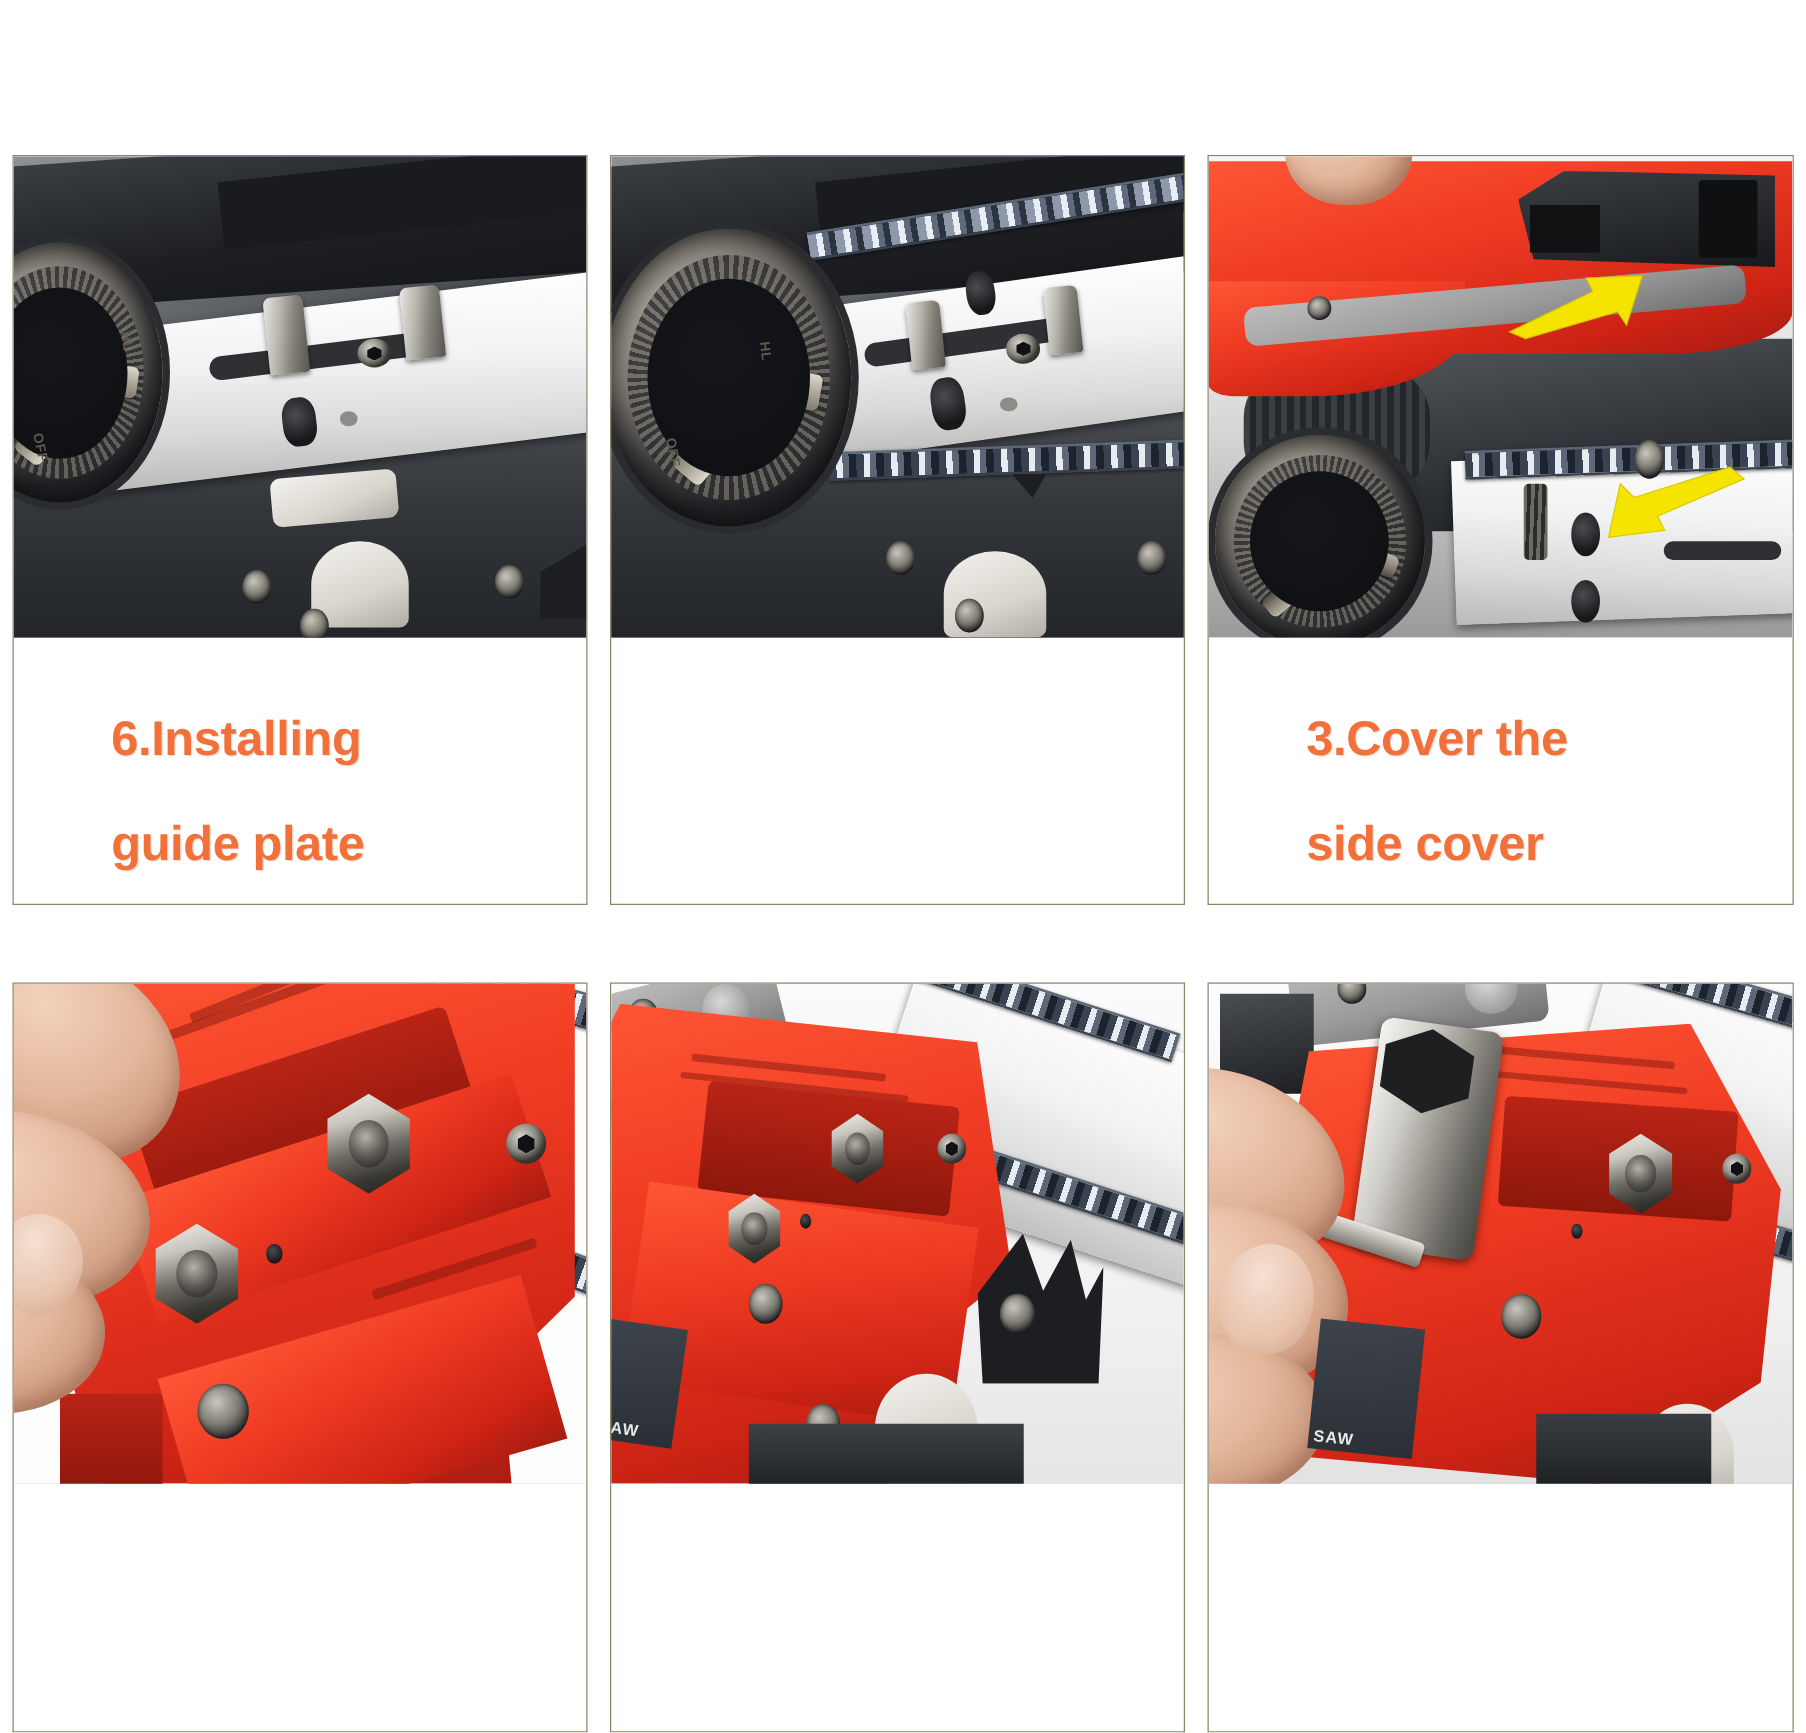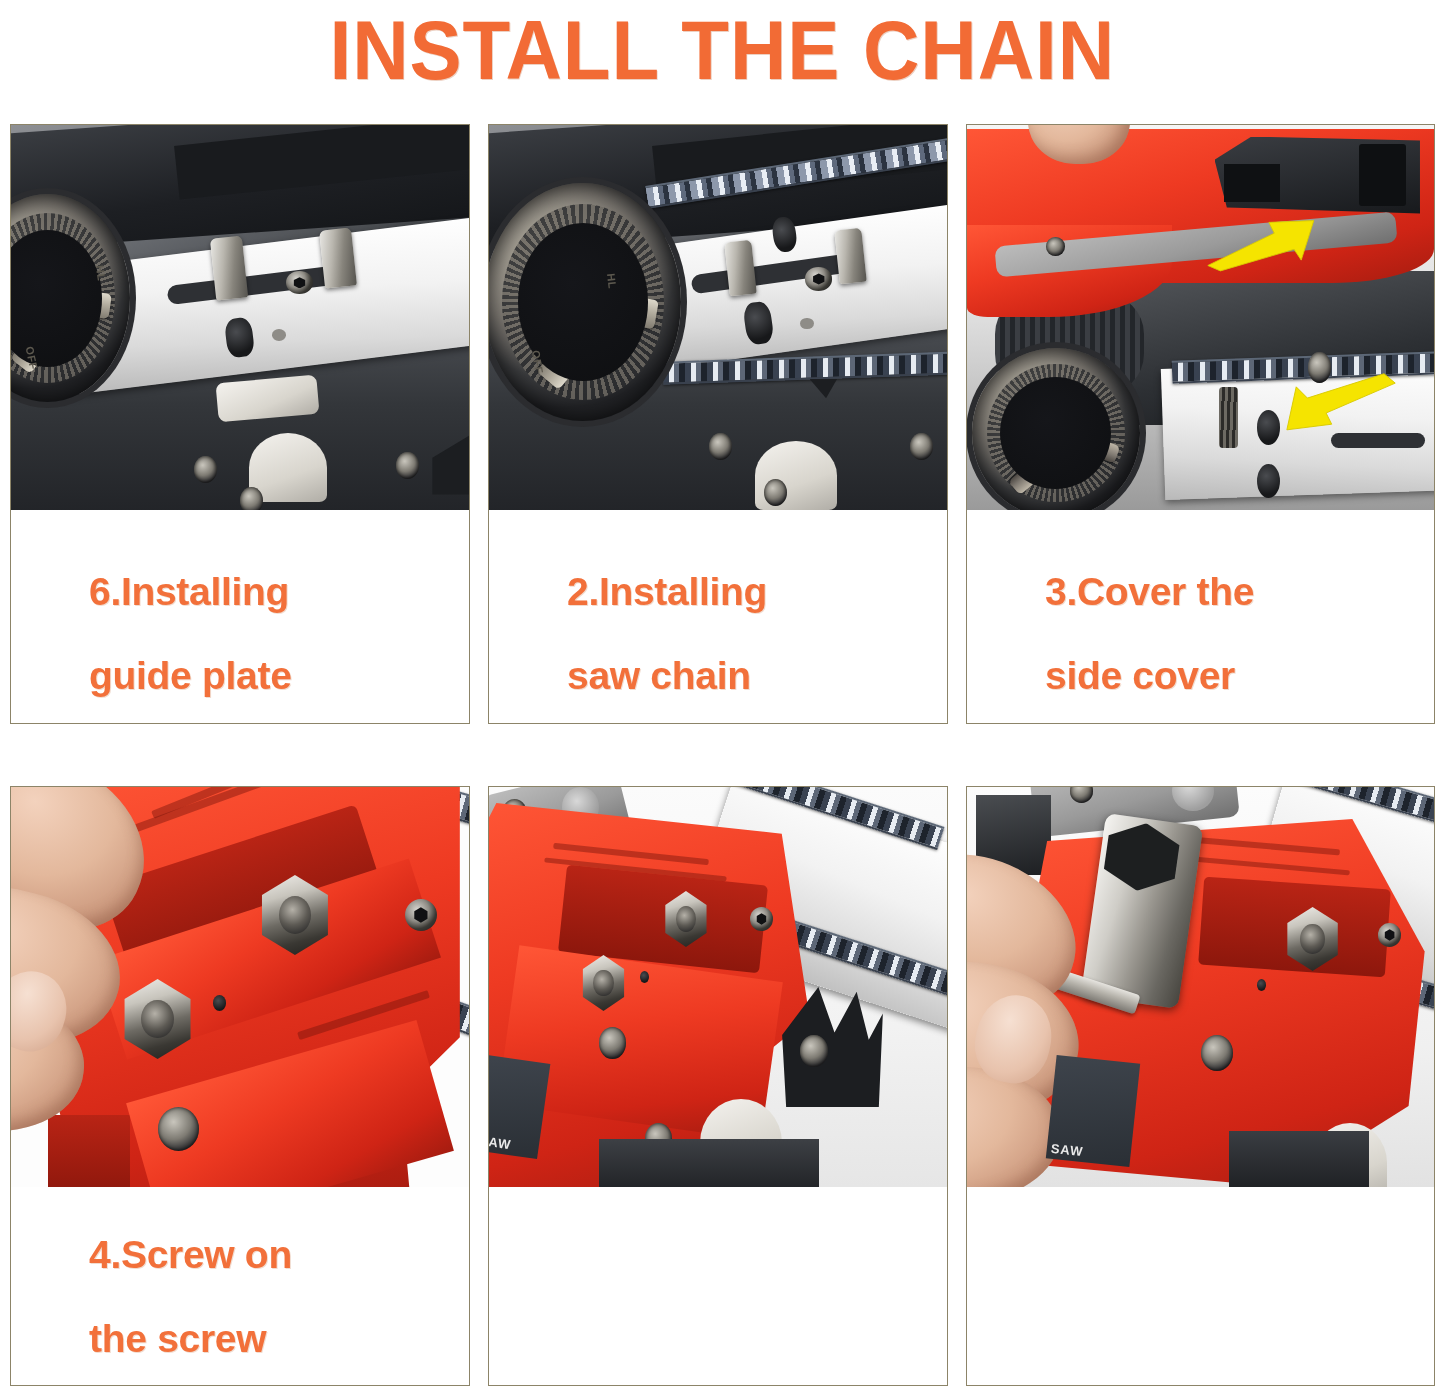--- a/index.html
+++ b/index.html
@@ -291,23 +291,20 @@
   .spike {
     position:absolute;
     background:#1c1e21;
   }
 </style>
 </head>
 <body>
 
 <div class="sheet">
 
-  <div class="title-bar">
-    <div class="title-text">INSTALL THE CHAIN</div>
-  </div>
 
   <div class="grid">
 
     <div class="panel r1">
       <div class="photo">
         <div class="scene">
           <div class="bg-grey"></div>
           <div class="topblack"></div>
           <div class="topblack2"></div>
           <div class="darkhous"></div>
@@ -377,22 +374,20 @@
           </div>
           <div class="mark" style="left:25%;top:39%;transform:rotate(84deg);">HL</div>
           <div class="mark" style="left:8%;top:60%;transform:rotate(80deg);">OFF</div>
 
           <div class="whitepart" style="left:58%;top:82%;width:18%;height:18%;border-radius:50% 50% 10% 10%;"></div>
           <div class="screwhead" style="left:48%;top:80%;width:5%;height:7%;"></div>
           <div class="screwhead" style="left:60%;top:92%;width:5%;height:7%;"></div>
           <div class="screwhead" style="left:92%;top:80%;width:5%;height:7%;"></div>
         </div>
       </div>
-      <div class="caption">2.Installing
-saw chain</div>
     </div>
 
     <div class="panel r1">
       <div class="photo">
         <div class="scene" style="background:#f1f1f1;">
           <div style="position:absolute;inset:0;background:linear-gradient(180deg,#f5f5f5 0%,#e3e3e3 46%,#cfcfcf 62%,#9a9a9a 100%);"></div>
 
           <div style="position:absolute;left:26%;top:38%;width:74%;height:40%;background:linear-gradient(170deg,#55585c 0%,#2d3034 60%,#1a1c1f 100%);"></div>
           <div class="motor" style="left:6%;top:44%;width:32%;height:26%;"></div>
 
@@ -465,22 +460,20 @@
           <div class="screwhead" style="left:32%;top:80%;width:9%;height:11%;"></div>
 
           <div class="finger" style="left:-14%;top:-6%;width:44%;height:40%;border-radius:50% 55% 48% 40%;transform:rotate(26deg);"></div>
           <div class="finger" style="left:-22%;top:26%;width:46%;height:38%;border-radius:46% 50% 52% 44%;transform:rotate(14deg);"></div>
           <div class="finger" style="left:-26%;top:52%;width:42%;height:34%;border-radius:44% 48% 50% 46%;transform:rotate(6deg);"></div>
           <div class="nail" style="left:-4%;top:46%;width:16%;height:20%;transform:rotate(18deg);"></div>
 
           <div class="hexsock" style="left:86%;top:28%;width:7%;height:8%;"></div>
         </div>
       </div>
-      <div class="caption">4.Screw on
-the screw</div>
     </div>
 
     <div class="panel r2">
       <div class="photo">
         <div class="scene" style="background:linear-gradient(180deg,#fbfbfb 0%,#f2f2f2 60%,#e6e6e6 100%);">
 
           <div class="bar" style="left:46%;top:8%;width:70%;height:44%;transform:rotate(18deg);"></div>
           <div class="chain dark" style="left:44%;top:0%;width:56%;height:6%;transform:rotate(18deg);"></div>
           <div class="chain dark" style="left:58%;top:40%;width:52%;height:6%;transform:rotate(18deg);"></div>
 

